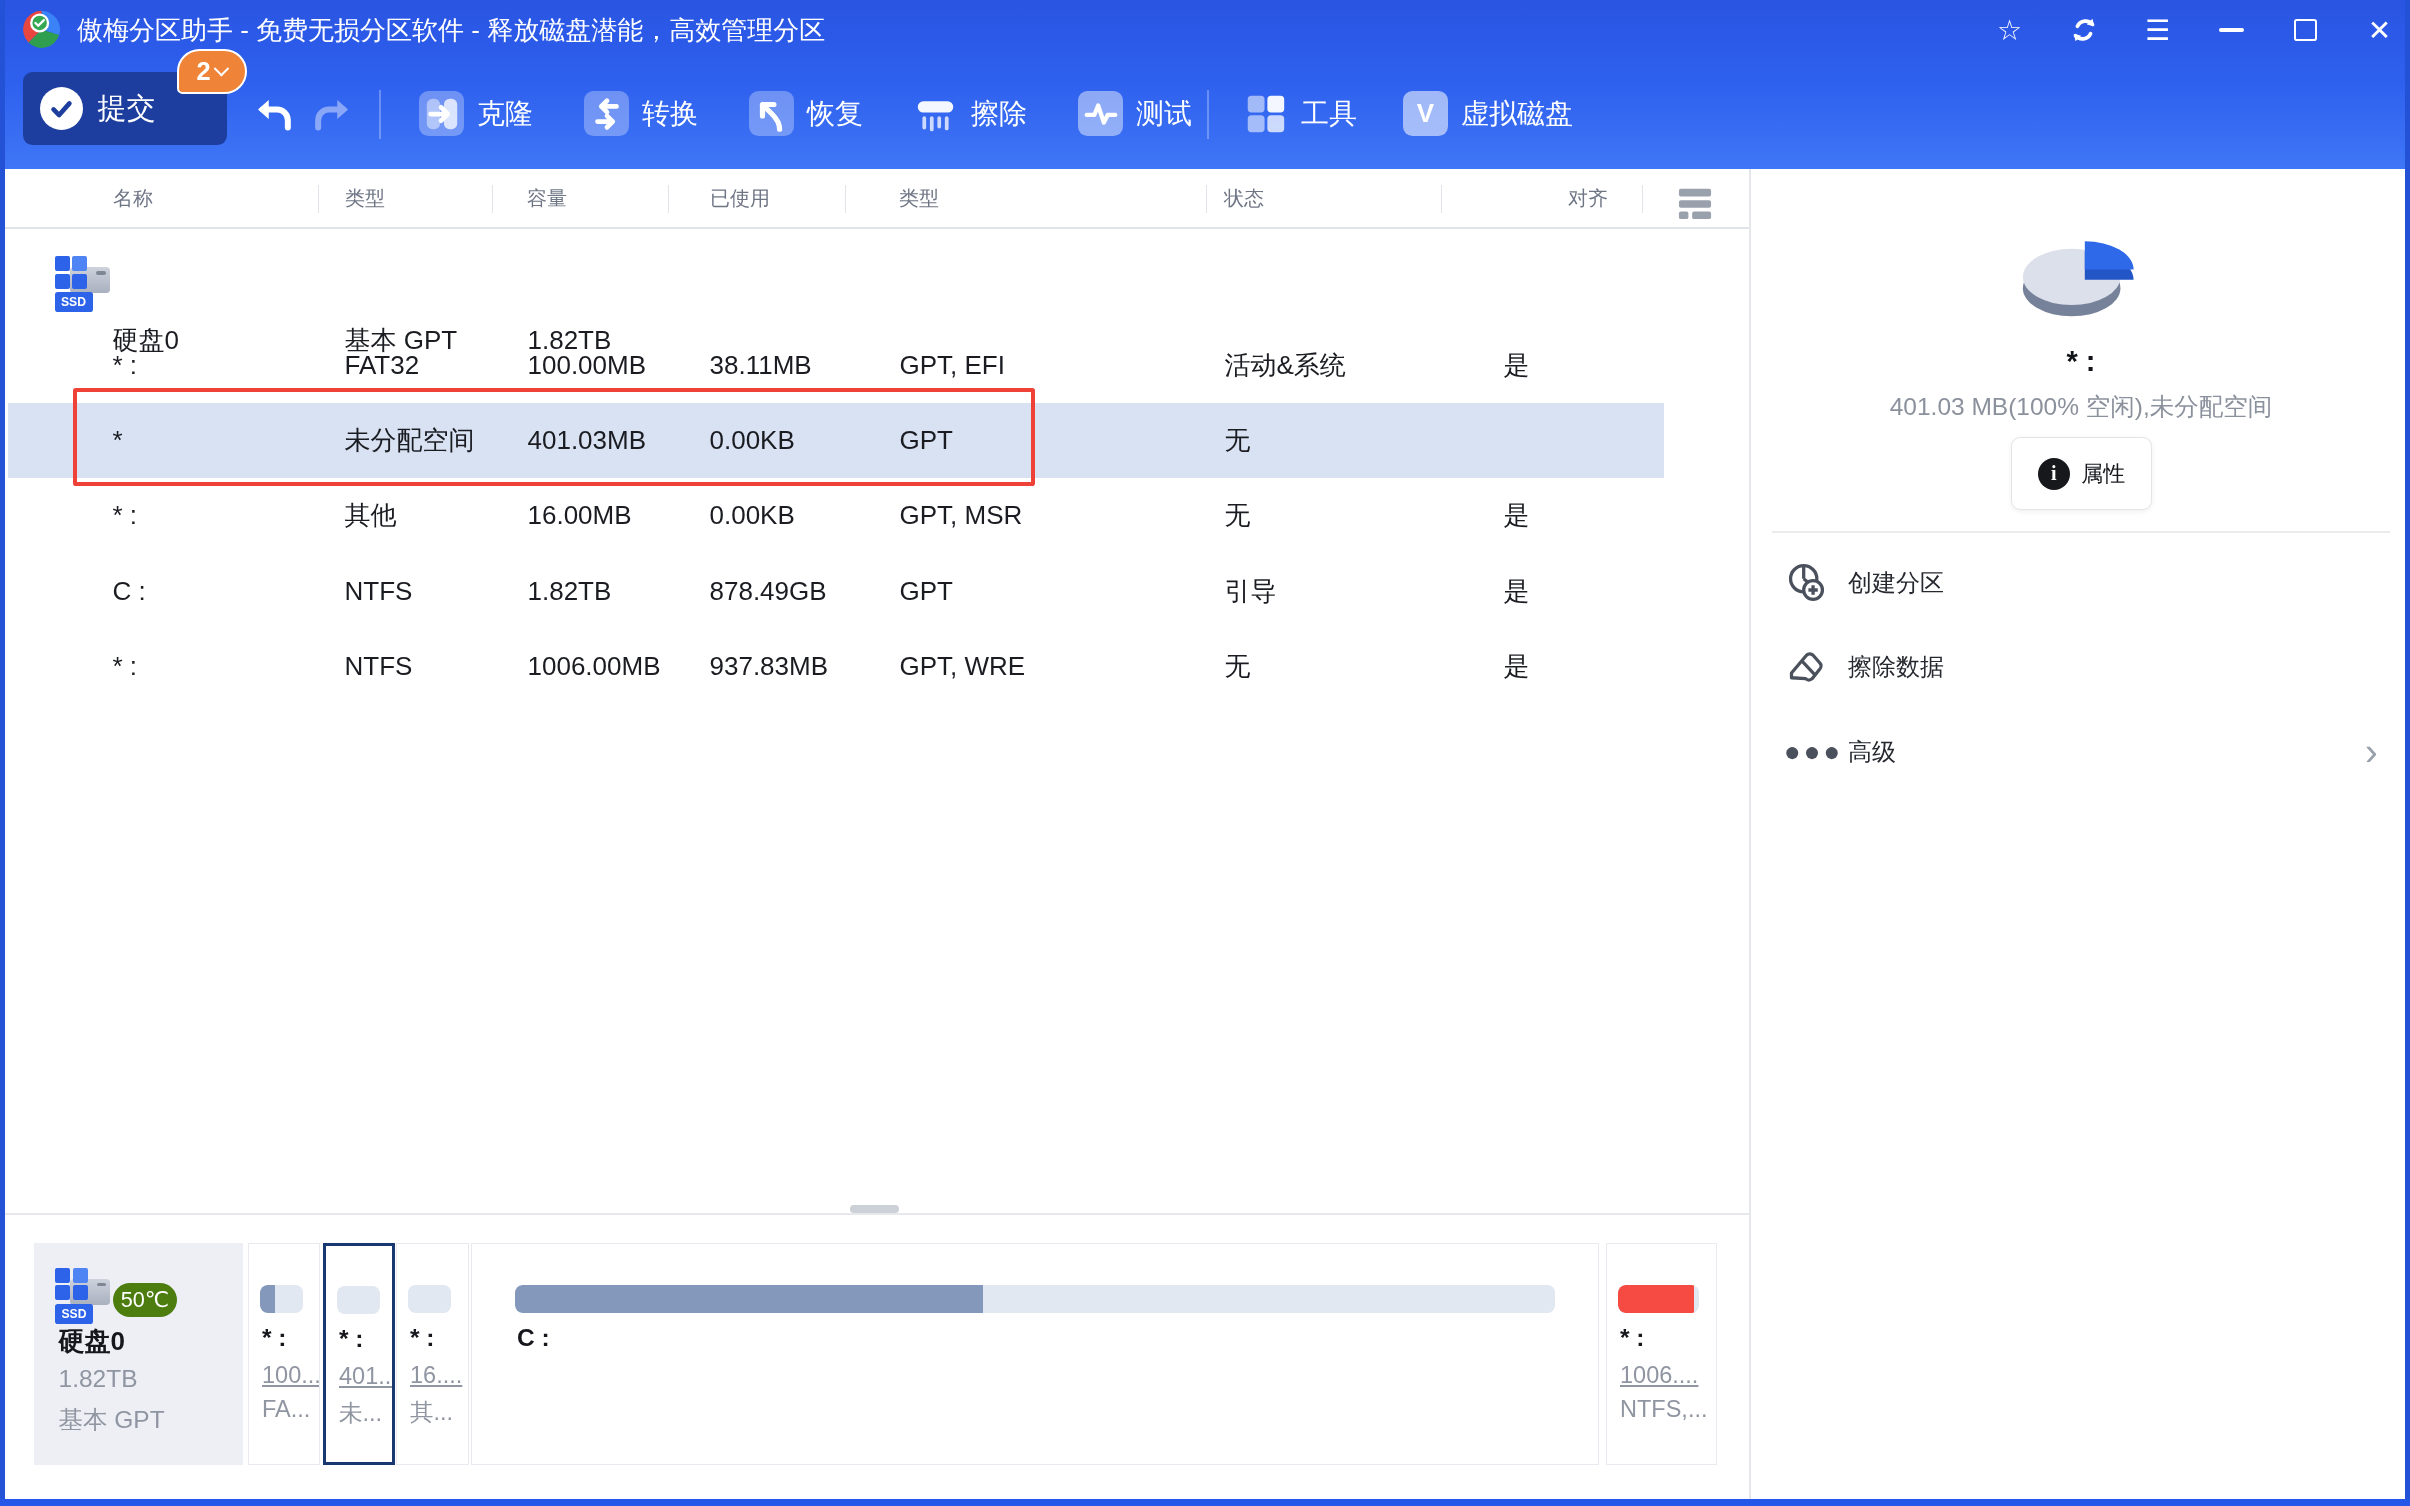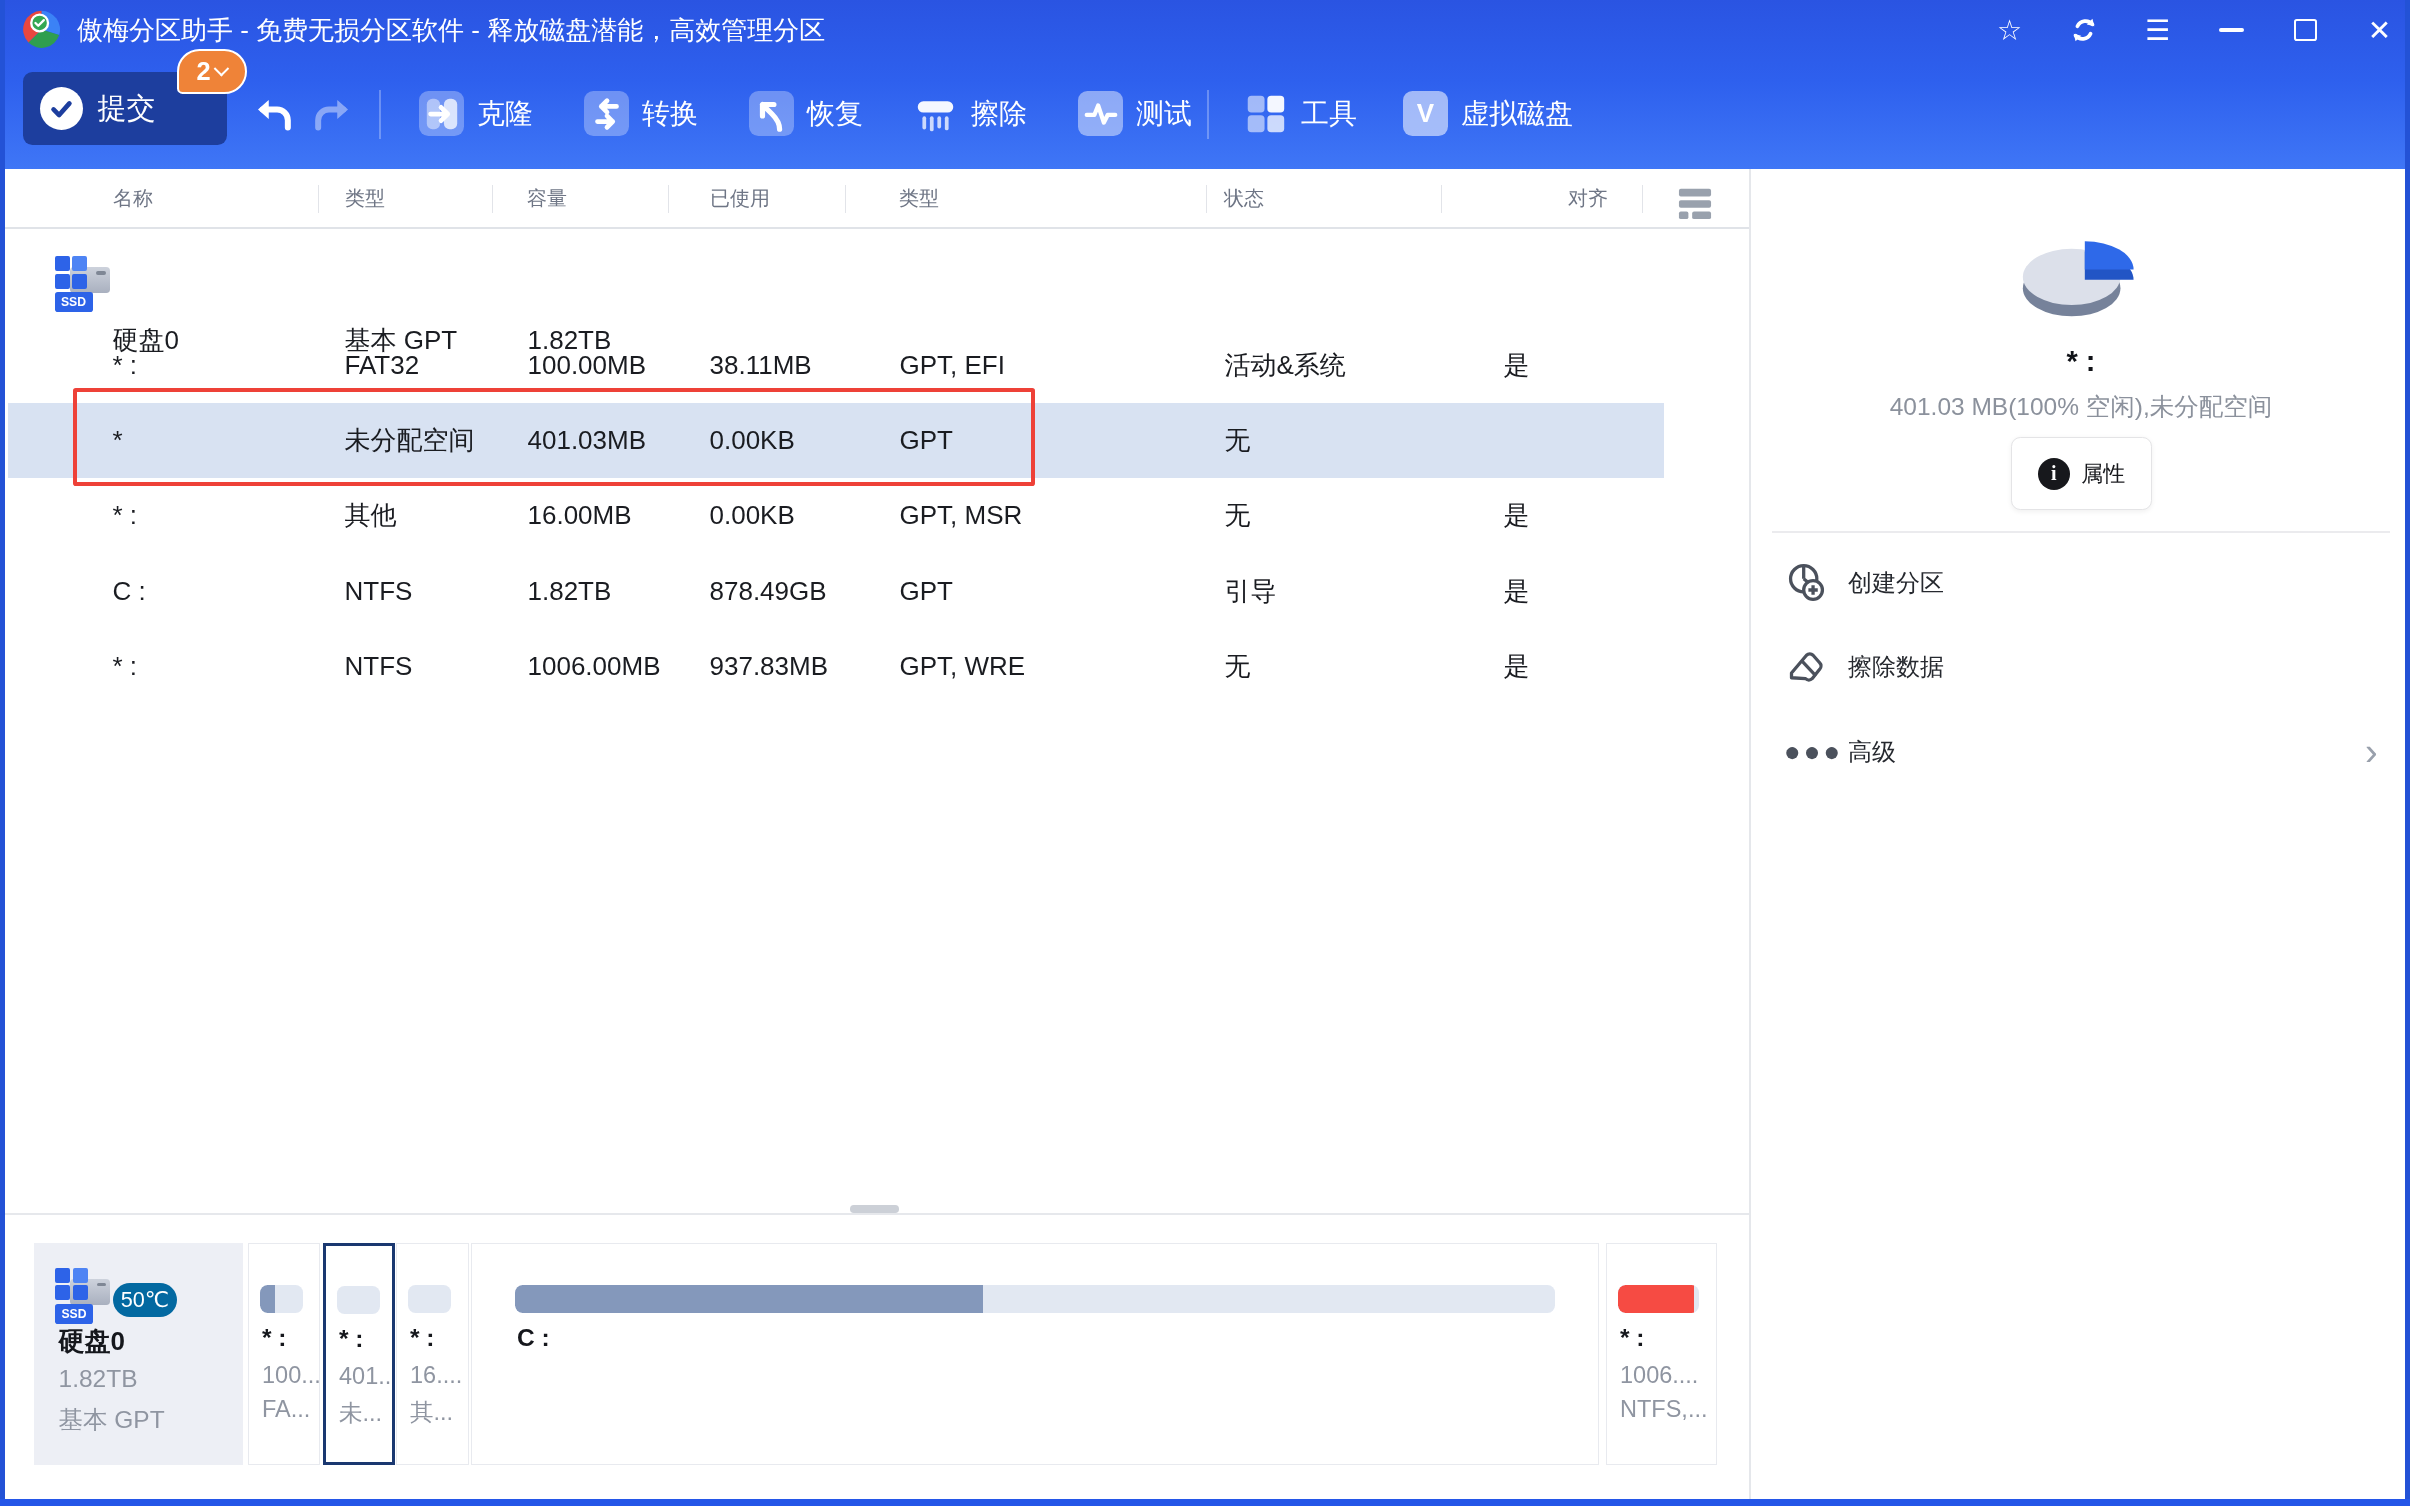--- a/index.html
+++ b/index.html
@@ -68,35 +68,35 @@
   .panel-divider { left:1772px; top:531px; width:618px; height:1.9px; background:#ebebee; }
   .action-row { left:1784px; width:603px; height:53px; display:flex; align-items:center; gap:19px; }
   .action-label { font-size:24px; color:#26292f; }
   .action-chevron { margin-left:auto; margin-right:9.4px; font-size:38px; color:#99a0ac; line-height:38px; }
   .dots-icon { font-size:28px; color:#4b515c; letter-spacing:2.8px; width:45px; }
 
   
   .h-divider { left:4.7px; top:1213px; width:1744px; height:1.9px; background:#e6e8ec; }
   .scroll-thumb { left:850px; top:1205px; width:49px; height:7.5px; border-radius:3.8px; background:#ccd0d7; }
   .disk-card { left:34px; top:1243px; width:209px; height:222px; background:#edeff5; }
-  .temp-badge { left:79px; top:40px; width:64px; height:34px; border-radius:17px; background:#0369a1;
+  .temp-badge { left:79px; top:40px; width:64px; height:34px; border-radius:17px; background:#4d7c0f;
                 color:#fff; font-size:21.7px; display:flex; align-items:center; justify-content:center; position:absolute; }
   .dname { left:24.5px; top:81px;  position:absolute; font-size:26px; font-weight:700; color:#15171c; }
   .dcap  { left:24.5px; top:122px; position:absolute; font-size:24.5px; color:#8f95a1; }
   .dtype { left:24.5px; top:160px; position:absolute; font-size:24.5px; color:#8f95a1; }
 
   .pblock { top:1243px; height:222px; background:#fff; border:1.9px solid #e8eaef; overflow:hidden; }
   .pblock.selected { border:3.8px solid #1a3870; }
   .pbar { margin:41px 0 0 11.3px; height:28px; border-radius:7.5px; background:#e2e8f2; overflow:hidden; }
   .pfill { height:100%; background:#8498bb; border-radius:7.5px 0 0 7.5px; }
   .pfill.red { background:#f64b43; }
   .bar-sm { width:43px; } .bar-red { width:81px; }
   .wide .pbar { margin-left:43px; width:1040px; }
   .pname { margin:11.3px 0 0 13px; font-size:24.5px; font-weight:700; color:#15171c; white-space:nowrap; }
-  .pcap  { margin:9.4px 0 0 13px; font-size:23.5px; color:#8f95a1; white-space:nowrap; }
+  .pcap  { margin:9.4px 0 0 13px; font-size:23.5px; color:#8f95a1; white-space:nowrap;text-decoration:underline; }
   .pfs   { margin:7.5px  0 0 13px; font-size:23.5px; color:#8f95a1; white-space:nowrap; }
   .wide .pname,.wide .pcap,.wide .pfs { margin-left:45px; }
 
   
   .disk-icon { position:relative; }
   .di-body { position:absolute; right:0; top:11.3px; width:40px; height:26px; border-radius:3.8px;
              background:linear-gradient(180deg,#cdd2dc,#a9b0bf); }
   .di-dash { position:absolute; right:3.8px; top:15px; width:9.4px; height:3.8px; background:#7f8795; border-radius:1.9px; }
   .di-win { position:absolute; left:0; top:0; width:34px; height:34px; display:grid;
             grid-template-columns:15px 15px; grid-template-rows:15px 15px; gap:2.8px; }

